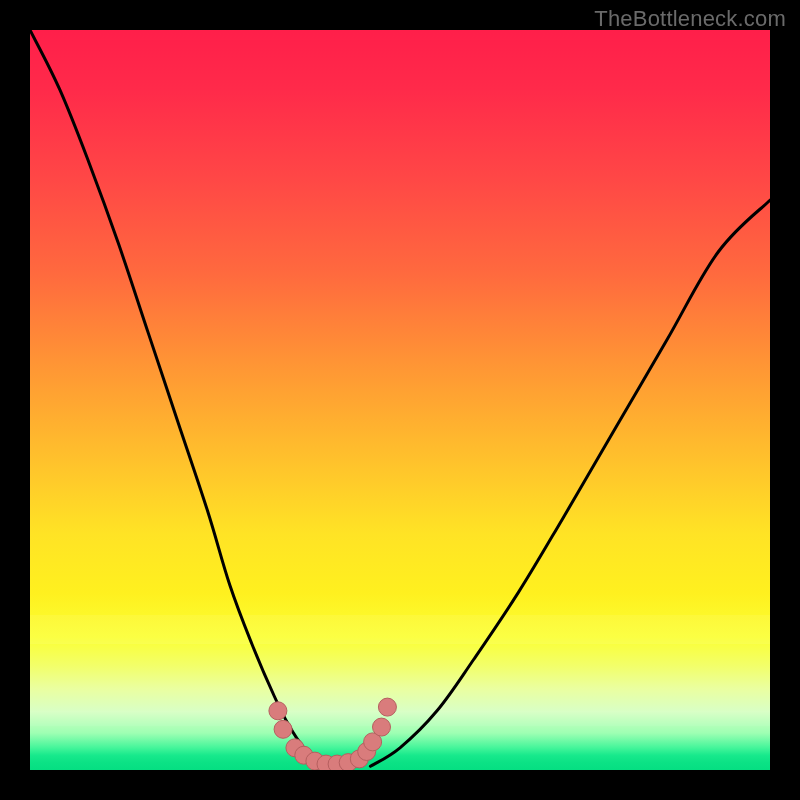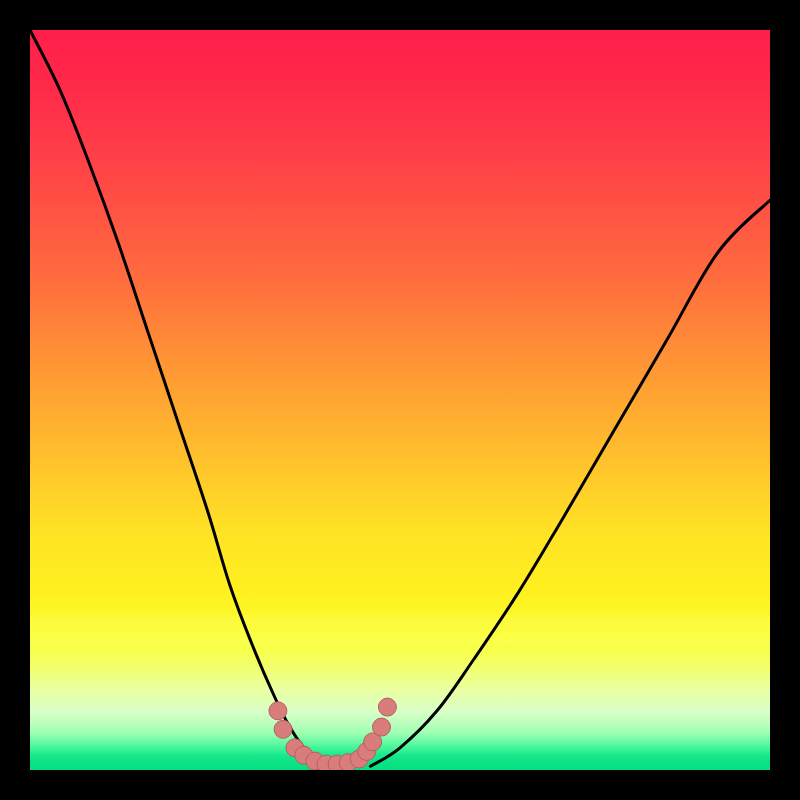--- a/index.html
+++ b/index.html
@@ -69,20 +69,21 @@
     position: absolute;
     inset: 0;
     width: 100%;
     height: 100%;
   }
 </style>
 </head>
 <body>
 
 <div class="stage">
+  <div class="watermark">TheBottleneck.com</div>
   <div class="plot">
     <div class="gradient"></div>
     <div class="band-light" style="top:79%; height:4%;"></div>
     <div class="band-light" style="top:92%; height:2%; background:rgba(255,255,255,0.06);"></div>
     <svg class="curves" viewBox="0 0 740 740" preserveAspectRatio="none">
       <g id="curve-layer">
           <path d="M 0,0 C 5.328,10.655999999999988 18.944000000000003,35.223999999999926 29.6,59.19999999999993 C 40.256,83.17599999999993 48.544000000000004,105.22800000000004 59.2,133.20000000000005 C 69.856,161.17200000000005 78.14399999999999,183.96400000000003 88.8,214.60000000000002 C 99.456,245.23600000000002 107.744,271.432 118.4,303.40000000000003 C 129.056,335.36800000000005 137.344,360.232 148,392.20000000000005 C 158.656,424.16800000000006 168.27599999999998,451.696 177.6,481 C 186.924,510.304 191.80800000000002,531.024 199.8,555 C 207.792,578.976 214.008,594.22 222,614.2 C 229.992,634.1800000000001 237.54000000000002,651.348 244.20000000000002,666 C 250.86,680.652 253.672,686.2760000000001 259,695.6 C 264.328,704.924 268.472,711.4064 273.8,717.8 C 279.12800000000004,724.1936 283.27200000000005,727.79 288.6,731.12 C 293.928,734.45 300.736,735.3675999999999 303.4,736.3" fill="none" stroke="#000000" stroke-width="3" stroke-linecap="round"></path>
           <path d="M 340.40000000000003,736.3 C 345.728,732.9699999999999 358.012,727.79 370,717.8 C 381.988,707.81 393.68000000000006,696.784 407.00000000000006,680.8 C 420.32000000000005,664.8159999999999 429.348,650.312 444,629 C 458.652,607.688 472.41600000000005,587.708 488.40000000000003,562.4 C 504.384,537.092 515.4839999999999,517.704 532.8,488.4 C 550.116,459.096 565.952,431.568 584.6,399.59999999999997 C 603.248,367.63199999999995 617.752,342.76800000000003 636.4,310.8 C 655.048,278.832 669.552,247.30800000000002 688.2,222 C 706.8480000000001,196.69199999999998 730.676,179.52399999999994 740,170.19999999999993" fill="none" stroke="#000000" stroke-width="3" stroke-linecap="round"></path>
           <path d="M 251.60000000000002,703 C 254.264,706.7296 261.072,718.392 266.4,723.72 C 271.72799999999995,729.048 275.87199999999996,730.3356 281.2,732.6 C 286.528,734.8644 290.67199999999997,735.634 296,736.3 C 301.32800000000003,736.9659999999999 305.472,736.4331999999999 310.8,736.3 C 316.12800000000004,736.1668 320.272,736.4924 325.6,735.56 C 330.92800000000005,734.6275999999999 335.07200000000006,734.7164 340.40000000000003,731.12 C 345.728,727.5236 352.536,718.3772 355.2,715.58" fill="none" stroke="#000000" stroke-width="0" stroke-linecap="round"></path>
         </g>

